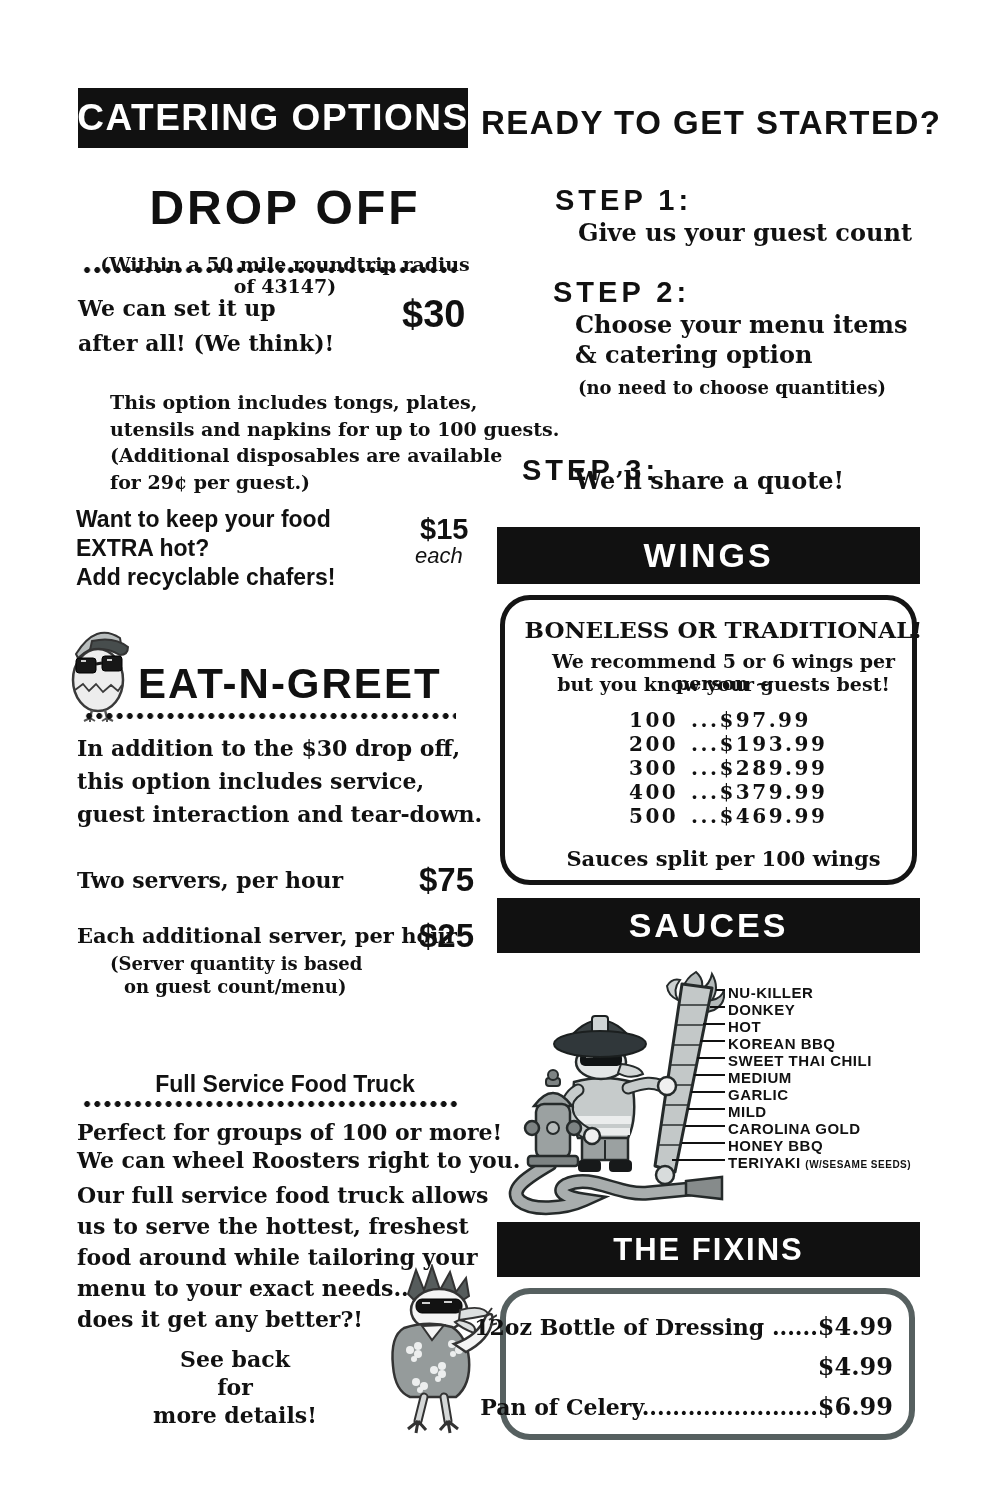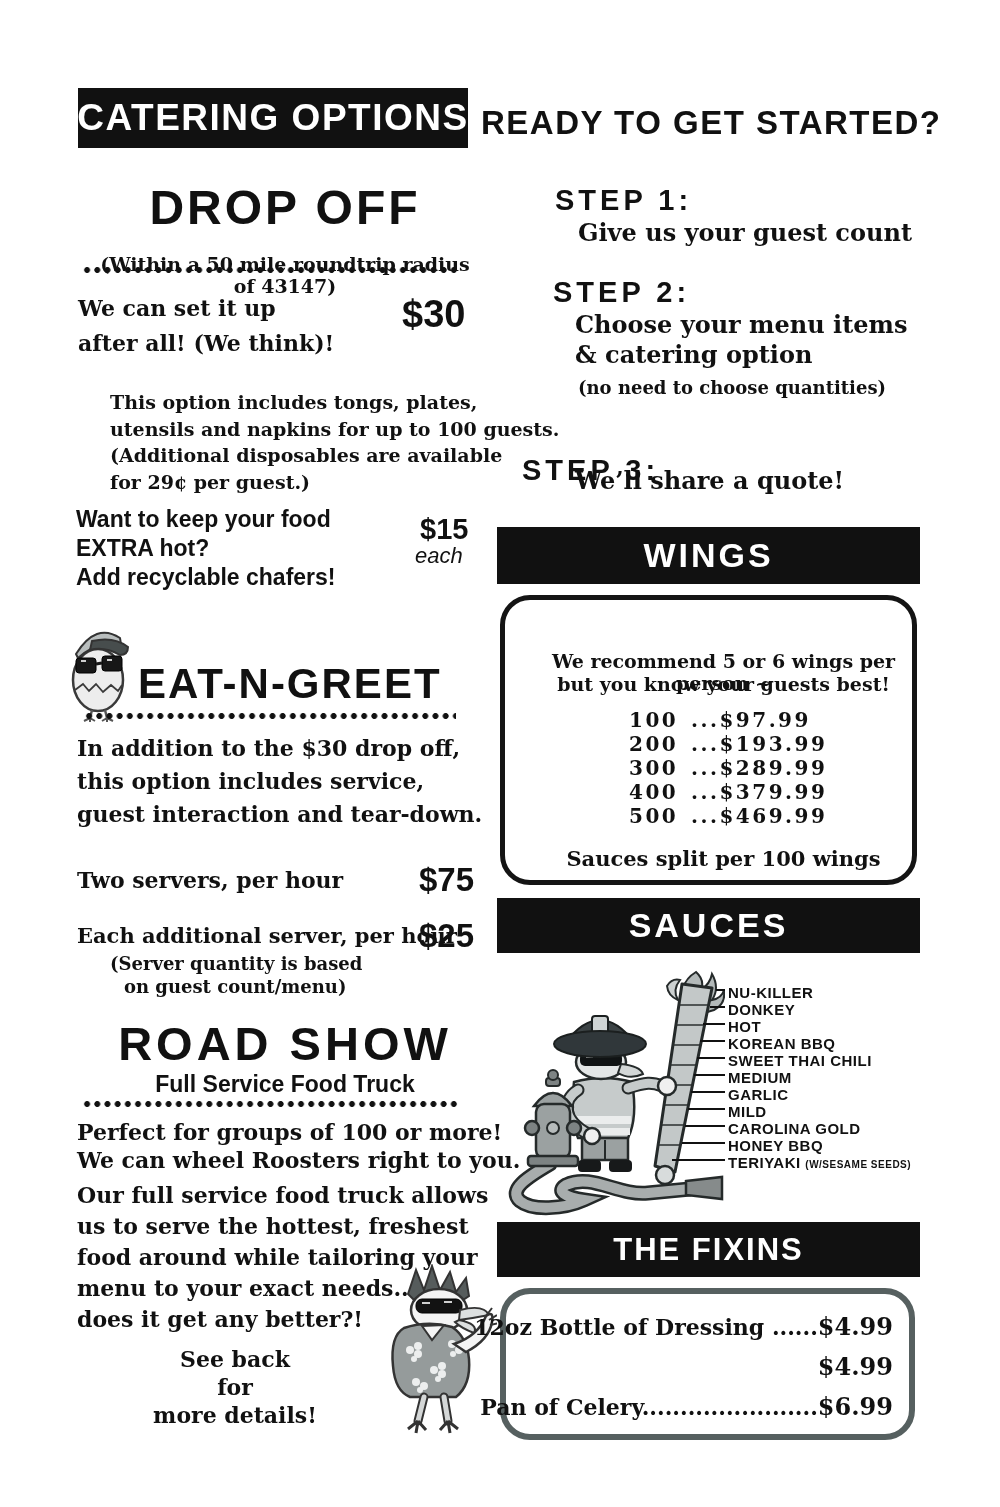--- a/index.html
+++ b/index.html
@@ -90,21 +90,20 @@
   <div class="abs price" style="left:419px;top:861px;font-size:33px;">$75</div>
 
   <div class="abs slab" style="left:77px;top:923px;font-size:21px;">Each additional server, per hour</div>
   <div class="abs price" style="left:419px;top:917px;font-size:33px;">$25</div>
 
   <div class="abs slab" style="left:110px;top:952px;font-size:18px;line-height:23px;">
     <div>(Server quantity is based</div>
     <div style="padding-left:14px;">on guest count/menu)</div>
   </div>
 
-  <div class="abs comic center" style="left:80px;top:1016px;width:380px;font-size:47px;letter-spacing:4px;">ROAD SHOW</div>
   <div class="abs sans center" style="left:80px;top:1071px;width:380px;font-size:23px;">Full Service Food Truck</div>
   <div class="abs dotline" style="left:82px;top:1100px;width:376px;"></div>
 
   <div class="abs slab" style="left:77px;top:1118px;font-size:22px;line-height:28px;">
     <div>Perfect for groups of 100 or more!</div>
     <div>We can wheel Roosters right to you.</div>
   </div>
 
   <div class="abs slab" style="left:77px;top:1180px;font-size:22px;line-height:31px;">
     <div>Our full service food truck allows</div>
@@ -164,20 +163,21 @@
   <div class="abs slab step-line" style="left:575px;top:340px;">&amp; catering option</div>
 
   <div class="abs comic step-label" style="left:522px;top:433px;margin-top:21px;">STEP 3:</div>
   <div class="abs slab step-line" style="left:575px;top:466px;">We’ll share a quote!</div>
 
   <div class="abs banner" style="left:497px;top:527px;width:423px;height:57px;">
     <span class="comic" style="font-size:34px;letter-spacing:3px;">WINGS</span>
   </div>
 
   <div class="abs wings-box" style="left:500px;top:595px;width:407px;height:280px;">
+    <div class="abs slab center" style="left:0;top:16px;width:100%;font-size:23px;">BONELESS OR TRADITIONAL!</div>
     <div class="abs slab center" style="left:0;top:50px;width:100%;font-size:19px;">We recommend 5 or 6 wings per person ~</div>
     <div class="abs slab center" style="left:0;top:73px;width:100%;font-size:19px;">but you know your guests best!</div>
     <div class="abs slab" style="left:124px;top:108px;">
       <div class="wing-row"><span class="wing-qty">100</span><span>...</span><span>$97.99</span></div>
       <div class="wing-row"><span class="wing-qty">200</span><span>...</span><span>$193.99</span></div>
       <div class="wing-row"><span class="wing-qty">300</span><span>...</span><span>$289.99</span></div>
       <div class="wing-row"><span class="wing-qty">400</span><span>...</span><span>$379.99</span></div>
       <div class="wing-row"><span class="wing-qty">500</span><span>...</span><span>$469.99</span></div>
     </div>
     <div class="abs slab center" style="left:0;top:246px;width:100%;font-size:21px;">Sauces split per 100 wings</div>

